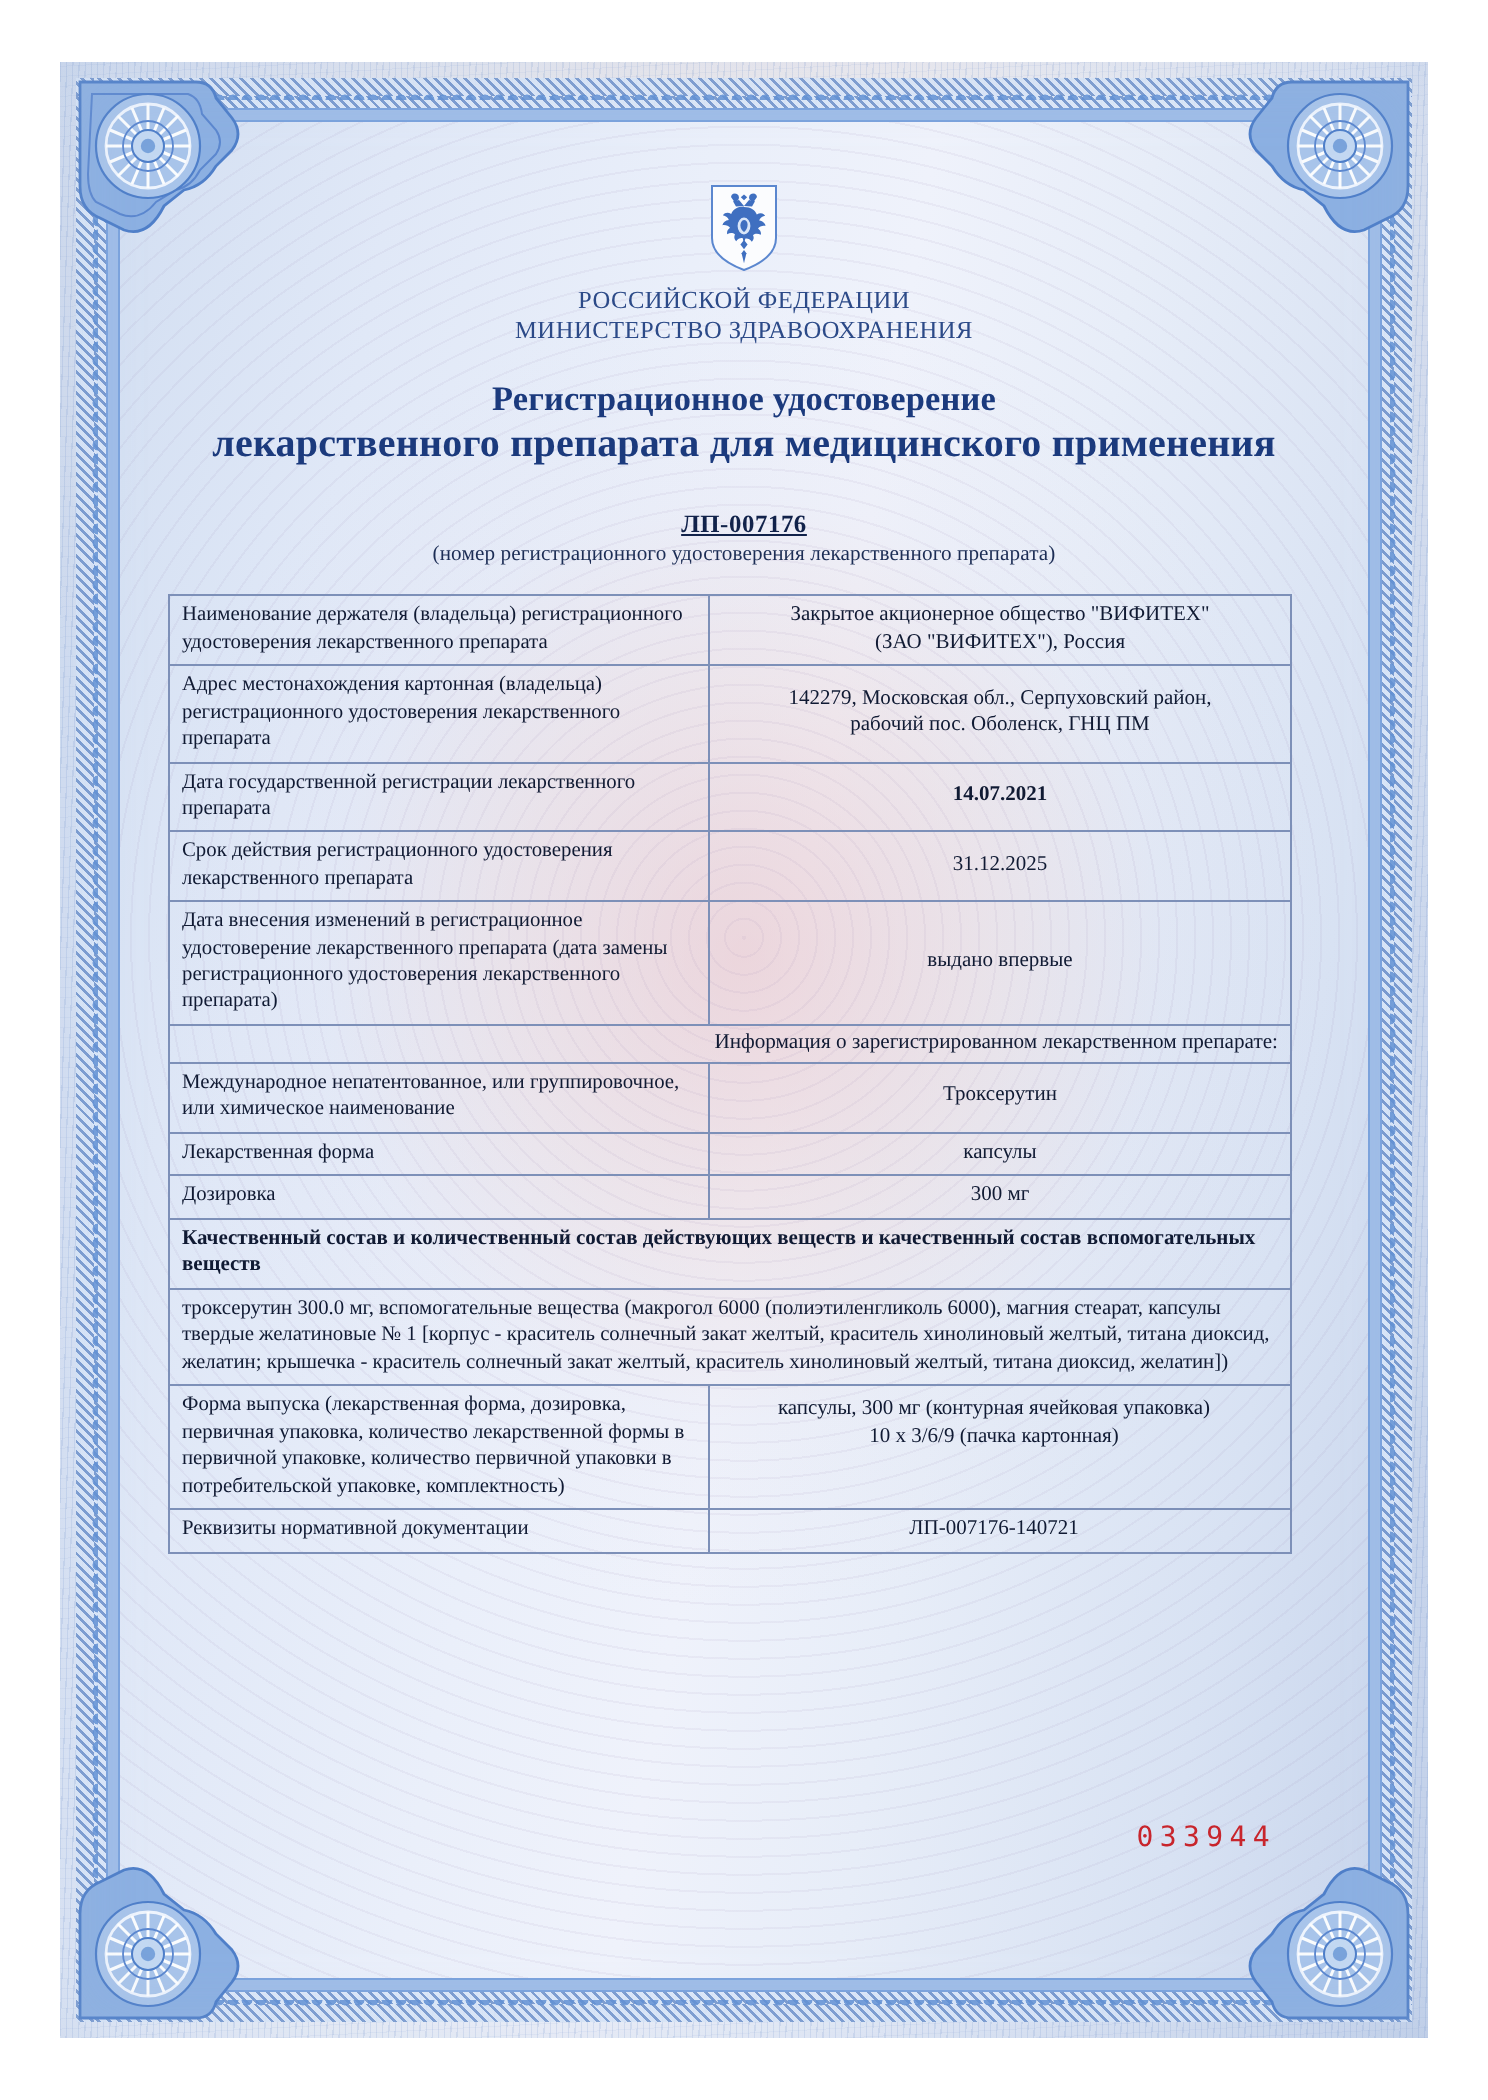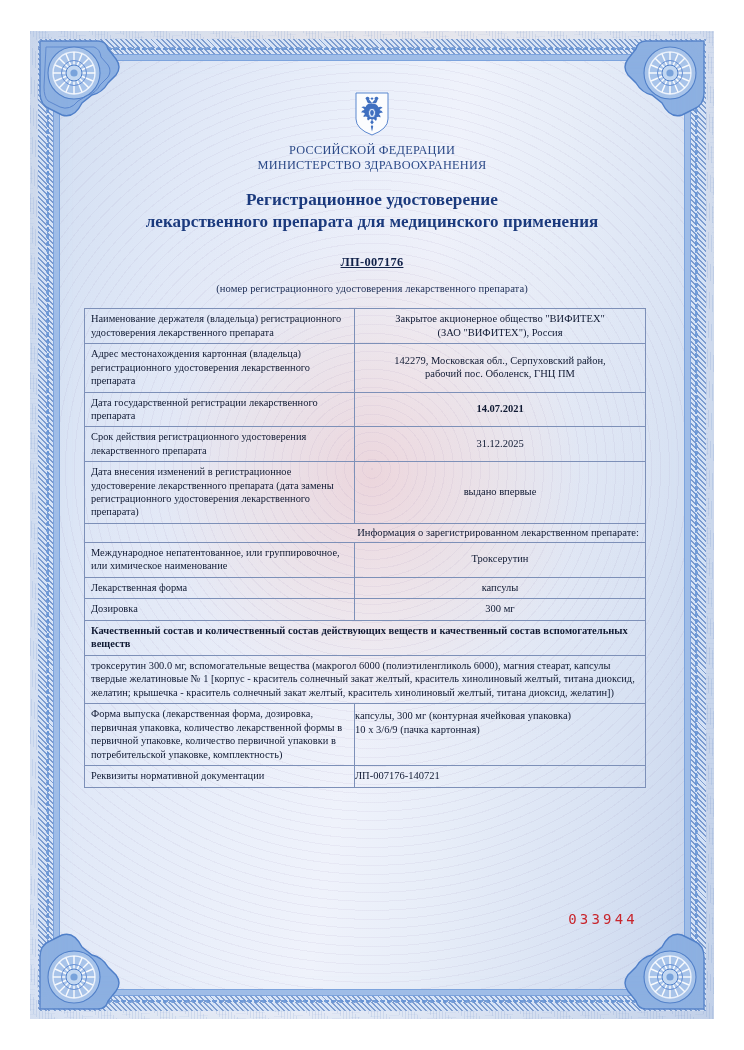--- a/index.html
+++ b/index.html
@@ -122,36 +122,36 @@
 
   .main-title {
     text-align: center;
     color: #1b3a7d;
     font-weight: bold;
     font-size: 17.2px;
     line-height: 22px;
     margin-top: 17px;
     letter-spacing: 0.1px;
   }
-  .main-title .line2 { font-size: 17px; }
+  .main-title .line2 { font-size: 20px; }
 
   .regnum {
     text-align: center;
     margin-top: 22px;
     font-weight: bold;
     font-size: 12.4px;
     color: #11224a;
     text-decoration: underline;
     letter-spacing: 0.3px;
   }
   .regnum-cap {
     text-align: center;
     font-size: 10.6px;
     color: #1c2d55;
-    margin-top: 13px;
+    margin-top: 2px;
     letter-spacing: 0.05px;
   }
 
   
   table.cert-table {
     margin-top: 14px;
     width: 562px;
     margin-left: 9px;
     border-collapse: collapse;
     table-layout: fixed;
@@ -168,21 +168,21 @@
     font-size: 10.4px;
     line-height: 13.4px;
     text-align: left;
   }
   td.val {
     font-size: 10.5px;
     line-height: 13.6px;
     text-align: center;
   }
   td.val.bold { font-weight: bold; }
-  td.val.left { text-align: left; padding-left: 0; }
+  td.val.left { text-align: center; padding-left: 0; }
   td.section {
     text-align: right;
     font-size: 10.6px;
     padding: 4px 6px;
   }
   td.fullhead {
     font-weight: bold;
     font-size: 10.5px;
     line-height: 13.4px;
     text-align: left;

